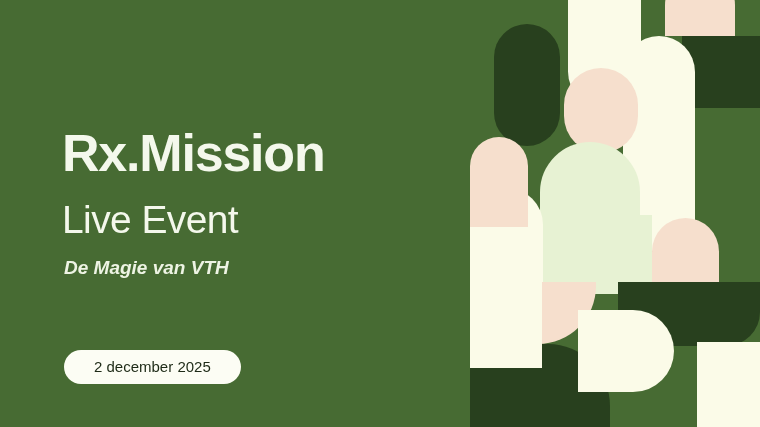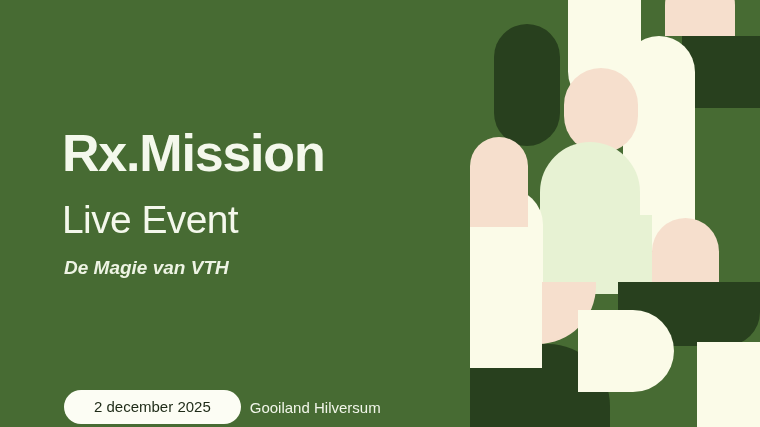--- a/index.html
+++ b/index.html
@@ -58,22 +58,21 @@
     color: #eef4e4;
     line-height: 1;
     white-space: nowrap;
   }
   #meta-row {
     position: absolute;
     left: 64px;
     top: 350px;
     display: flex;
     align-items: center;
-    gap: 9px;
-    margin-top: 40px;
+    gap: 18px;
   }
   #date-pill {
     background: #fcfdf4;
     color: #1d2a16;
     border-radius: 999px;
     padding: 9px 30px 10px 30px;
     font-size: 15px;
     line-height: 1;
     white-space: nowrap;
   }
@@ -105,21 +104,20 @@
   <div id="text-col">
 
     <div id="title-main">Rx.Mission</div>
 
     <div id="title-sub">Live Event</div>
 
     <div id="tagline">De Magie van VTH</div>
 
     <div id="meta-row">
       <div id="date-pill">2 december 2025</div>
-      <div id="venue">Gooiland Hilversum</div>
     </div>
 
   </div>
 
   <div id="pattern" style="background: rgb(71, 107, 51); width: 290px; height: 427px; left: 470px; top: 0px;">
       <div class="sh" style="left: 24px; top: 24px; width: 66px; height: 122px; background: rgb(40, 64, 30); border-radius: 33px;"></div>
       <div class="sh" style="left: 98px; top: -40px; width: 73px; height: 148px; background: rgb(251, 251, 232); border-radius: 37px;"></div>
       <div class="sh" style="left: 195px; top: -30px; width: 70px; height: 66px; background: rgb(246, 223, 205); border-radius: 35px 35px 0px 0px;"></div>
       <div class="sh" style="left: 212px; top: 36px; width: 78px; height: 72px; background: rgb(40, 64, 30); border-radius: 0px;"></div>
       <div class="sh" style="left: 153px; top: 36px; width: 72px; height: 215px; background: rgb(251, 251, 232); border-radius: 36px 36px 0px 0px;"></div>

